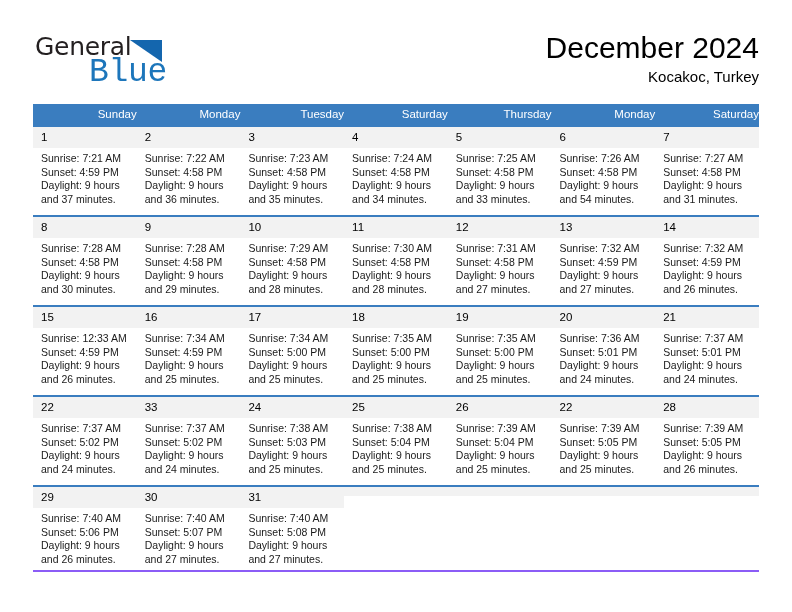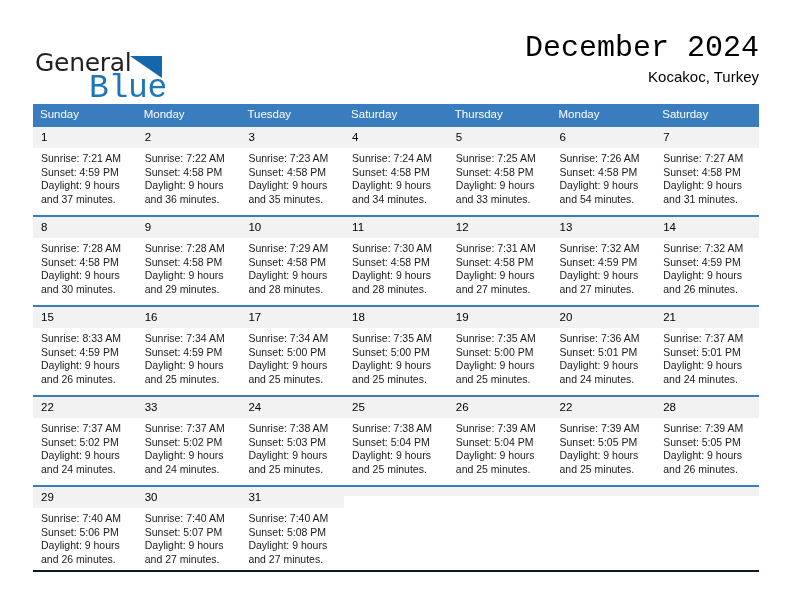--- a/index.html
+++ b/index.html
@@ -25,21 +25,21 @@
   .header {
     position: absolute;
     left: 33px;
     top: 30px;
     right: 33px;
     height: 66px;
   }
   .brand {
     position: absolute;
     left: 0;
-    top: 16px;
+    top: 0;
     width: 230px;
     height: 62px;
   }
   .brand-general {
     position: absolute;
     left: 2px;
     top: 2px;
     font-size: 25px;
     letter-spacing: -0.3px;
     color: #231f20;
@@ -69,21 +69,20 @@
     right: 0;
     top: 0;
     text-align: right;
   }
   .month-title {
     font-size: 30px;
     line-height: 36px;
     color: #000000;
     font-weight: normal;
     white-space: nowrap;
-    font-family: Liberation Mono, monospace;
   }
   .location {
     font-size: 15px;
     line-height: 22px;
     color: #000000;
     white-space: nowrap;
     margin-top: 0;
   }
 
   
@@ -93,38 +92,38 @@
     top: 104px;
     width: 726px;
     border-collapse: collapse;
     table-layout: fixed;
   }
   .calendar th {
     background: #3a7dbf;
     color: #ffffff;
     font-size: 11.5px;
     font-weight: normal;
-    text-align: left;
+    text-align: right;
     padding: 4px 0 5px 7px;
     height: 12px;
     border: none;
   }
   .calendar td {
     width: 103.7px;
     vertical-align: top;
     padding: 0;
     border: none;
     border-top: 2px solid #3a7dbf;
   }
   .calendar tr.week-row td {
     height: 88px;
   }
   .calendar tr.week-row.last-row td {
     height: 83px;
-    border-bottom: 2px solid #0f172a;
+    border-bottom: 2px solid #8b5cf6;
   }
   .daycell {
     height: 100%;
     box-sizing: border-box;
   }
   .daycell.filled {
     background: #ffffff;
   }
   .daynum {
     background: #f2f2f2;
@@ -333,21 +332,21 @@
                 <div>and 26 minutes.</div>
               </div>
             </div>
           </td>
         </tr>
         <tr class="week-row">
           <td>
             <div class="daycell filled">
               <div class="daynum">15</div>
               <div class="dayinfo">
-                <div>Sunrise: 8:33 AM</div>
+                <div>Sunrise: 12:33 AM</div>
                 <div>Sunset: 4:59 PM</div>
                 <div>Daylight: 9 hours</div>
                 <div>and 26 minutes.</div>
               </div>
             </div>
           </td>
           <td>
             <div class="daycell filled">
               <div class="daynum">16</div>
               <div class="dayinfo">

